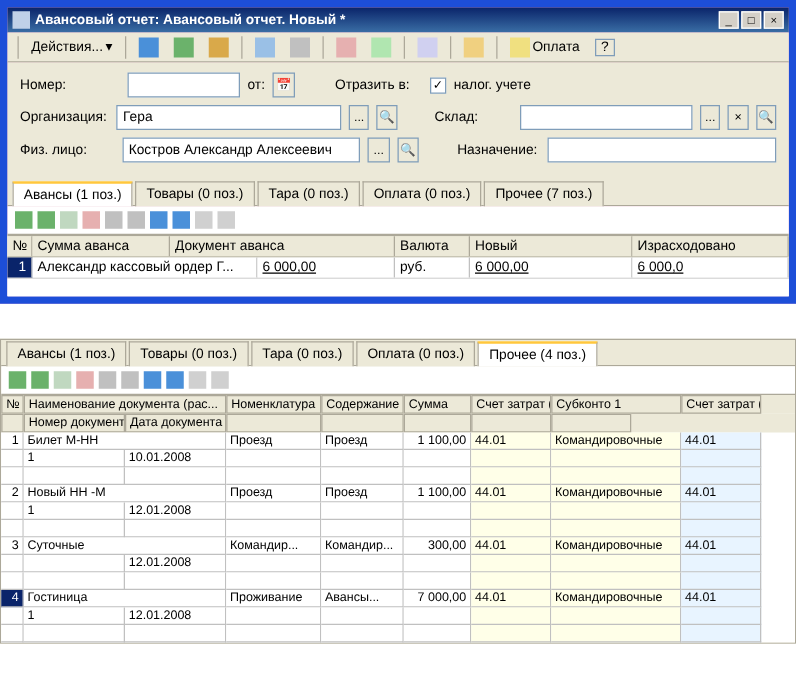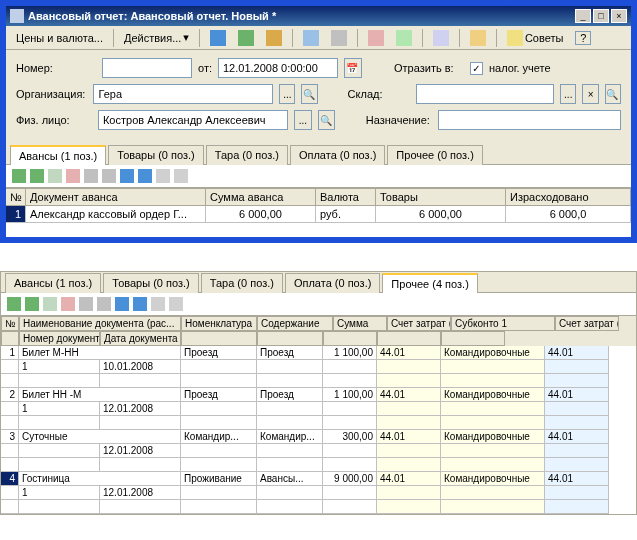--- a/index.html
+++ b/index.html
@@ -23,21 +23,21 @@
   .tabs { display: flex; background: #ece9d8; border-bottom: 1px solid #aca899; padding-left: 4px; }
   .tab { padding: 3px 8px; background: #ece9d8; border: 1px solid #aca899; border-bottom: none; margin-right: 2px; position: relative; top: 1px; cursor: pointer; }
   .tab.active { background: #fff; border-top: 2px solid #ffc73c; }
   .subtoolbar { display: flex; align-items: center; padding: 2px 6px; gap: 4px; background: #ece9d8; }
   .subtoolbar .tbicon { width: 14px; height: 14px; }
   .grid { background: #fff; }
   .grid-header { display: flex; background: #ece9d8; border-top: 1px solid #aca899; border-bottom: 1px solid #aca899; }
   .grid-header .gh { border-right: 1px solid #aca899; padding: 2px 4px; font-size: 11px; background: #ece9d8; overflow: hidden; white-space: nowrap; }
   .grid-row { display: flex; border-bottom: 1px solid #c0c0c0; }
   .grid-row .gc { border-right: 1px solid #c0c0c0; padding: 2px 4px; overflow: hidden; white-space: nowrap; background: #fff; }
-  .grid-row .gc.right { text-align: center; }
+  .grid-row .gc.right { text-align: left; text-decoration: underline; }
 
   
   .window2 { width: 637px; border: 1px solid #aca899; margin-top: 28px; background:#ece9d8; }
   .grid2-header-row { display: flex; background: #ece9d8; }
   .grid2-header-row .gh { border: 1px solid #aca899; padding: 1px 3px; font-size: 10px; overflow: hidden; white-space: nowrap; background: #ece9d8; }
   .grid2-body-row { display: flex; }
   .grid2-body-row .gc { border-right: 1px solid #c0c0c0; border-bottom: 1px solid #c0c0c0; padding: 1px 3px; font-size: 10px; overflow: hidden; white-space: nowrap; background: #fff; height: 14px; }
   .grid2-body-row .gc.right { text-align: right; }
   .yellowish { background: #ffffe8 !important; }
   .blueish { background: #e8f4ff !important; }
@@ -51,23 +51,20 @@
     <div class="icon"></div>
     <div class="title">Авансовый отчет: Авансовый отчет. Новый *</div>
     <div class="winbtns">
       <div class="winbtn">_</div>
       <div class="winbtn">□</div>
       <div class="winbtn">×</div>
     </div>
   </div>
 
   <div class="toolbar">
-    <div class="tbtn">
-        <span>Цены и валюта...</span>
-      </div>
     <div class="sep"></div>
     <div class="tbtn"><span>Действия...</span> ▾</div>
     <div class="sep"></div>
     <div class="tbtn">
         <span class="tbicon" style="background:#4a90d9"></span>
       </div>
     <div class="tbtn">
         <span class="tbicon" style="background:#6bb26b"></span>
       </div>
     <div class="tbtn">
@@ -91,33 +88,32 @@
     <div class="tbtn">
         <span class="tbicon" style="background:#d0d0f0"></span>
       </div>
     <div class="sep"></div>
     <div class="tbtn">
         <span class="tbicon" style="background:#f0d080"></span>
       </div>
     <div class="sep"></div>
     <div class="tbtn">
         <span class="tbicon" style="background:#f0e080"></span>
-        <span>Советы</span>
+        <span>Оплата</span>
       </div>
     <div class="tbtn">
         <span style="border:1px solid #7f9db9;padding:0 4px">?</span>
       </div>
   </div>
 
   <div class="form-area">
     <div class="form-row">
       <span class="form-label" style="width:80px">Номер:</span>
       <input class="form-input" style="width: 90px;">
       <span class="form-label">от:</span>
-      <input class="form-input" style="width: 120px;" value="12.01.2008 0:00:00">
       <div class="form-btn">📅</div>
       <span style="width:20px"></span>
       <span class="form-label" style="width:70px">Отразить в:</span>
       <div class="checkbox">✓</div>
       <span class="form-label">налог. учете</span>
     </div>
     <div class="form-row">
       <span class="form-label" style="width:80px">Организация:</span>
       <input class="form-input" style="width: 200px;" value="Гера">
       <div class="form-btn">...</div>
@@ -138,43 +134,43 @@
       <span class="form-label" style="width:70px">Назначение:</span>
       <input class="form-input" style="width: 192px;">
     </div>
   </div>
 
   <div class="tabs">
     <div class="tab active">Авансы (1 поз.)</div>
     <div class="tab">Товары (0 поз.)</div>
     <div class="tab">Тара (0 поз.)</div>
     <div class="tab">Оплата (0 поз.)</div>
-    <div class="tab">Прочее (0 поз.)</div>
+    <div class="tab">Прочее (7 поз.)</div>
   </div>
 
   <div class="subtoolbar" style="background:#fff;border-bottom:1px solid #aca899;padding:4px 6px">
     <span class="tbicon" style="background:#6bb26b"></span>
     <span class="tbicon" style="background:#6bb26b"></span>
     <span class="tbicon" style="background:#c0d8c0"></span>
     <span class="tbicon" style="background:#e6b0b0"></span>
     <span class="tbicon" style="background:#c0c0c0"></span>
     <span class="tbicon" style="background:#c0c0c0"></span>
     <span class="tbicon" style="background:#4a90d9"></span>
     <span class="tbicon" style="background:#4a90d9"></span>
     <span class="tbicon" style="background:#d0d0d0"></span>
     <span class="tbicon" style="background:#d0d0d0"></span>
   </div>
 
   <div class="grid">
     <div class="grid-header">
       <div class="gh" style="width:20px">№</div>
+      <div class="gh" style="width:110px">Сумма аванса</div>
       <div class="gh" style="width:180px">Документ аванса</div>
-      <div class="gh" style="width:110px">Сумма аванса</div>
       <div class="gh" style="width:60px">Валюта</div>
-      <div class="gh" style="width:130px">Товары</div>
+      <div class="gh" style="width:130px">Новый</div>
       <div class="gh" style="flex:1">Израсходовано</div>
     </div>
     <div class="grid-row">
       <div class="gc selmark" style="width:20px;text-align:right">1</div>
       <div class="gc" style="width:180px">Александр кассовый ордер Г...</div>
       <div class="gc right" style="width:110px">6 000,00</div>
       <div class="gc" style="width:60px">руб.</div>
       <div class="gc right" style="width:130px">6 000,00</div>
       <div class="gc right" style="flex:1">6 000,0</div>
     </div>
@@ -203,21 +199,21 @@
     <span class="tbicon" style="background:#d0d0d0"></span>
     <span class="tbicon" style="background:#d0d0d0"></span>
   </div>
 
   <div class="grid">
 
     <div class="grid2-header-row">
       <div class="gh" style="width:18px">№</div>
       <div class="gh" style="width:162px">Наименование документа (рас...</div>
       <div class="gh" style="width:76px">Номенклатура</div>
-      <div class="gh" style="width:76px">Содержание</div>
+      <div class="gh" style="width:66px">Содержание</div>
       <div class="gh" style="width:54px">Сумма</div>
       <div class="gh" style="width:64px">Счет затрат (БУ)</div>
       <div class="gh" style="width:104px">Субконто 1</div>
       <div class="gh" style="width:64px">Счет затрат (НУ)</div>
     </div>
     <div class="grid2-header-row">
       <div class="gh" style="width:18px"></div>
       <div class="gh" style="width:81px">Номер документа</div>
       <div class="gh" style="width:81px">Дата документа</div>
       <div class="gh" style="width:76px"></div>
@@ -255,21 +251,21 @@
           <div class="gc" style="width:81px"></div>
           <div class="gc" style="width:76px"></div>
           <div class="gc" style="width:66px"></div>
           <div class="gc" style="width:54px"></div>
           <div class="gc yellowish" style="width:64px"></div>
           <div class="gc yellowish" style="width:104px"></div>
           <div class="gc blueish" style="width:64px"></div>
         </div>
         <div class="grid2-body-row">
           <div class="gc right" style="width:18px">2</div>
-          <div class="gc" style="width:162px">Билет НН -М</div>
+          <div class="gc" style="width:162px">Новый НН -М</div>
           <div class="gc" style="width:76px">Проезд</div>
           <div class="gc" style="width:66px">Проезд</div>
           <div class="gc right" style="width:54px">1 100,00</div>
           <div class="gc yellowish" style="width:64px">44.01</div>
           <div class="gc yellowish" style="width:104px">Командировочные</div>
           <div class="gc blueish" style="width:64px">44.01</div>
         </div>
         <div class="grid2-body-row">
           <div class="gc" style="width:18px"></div>
           <div class="gc" style="width:81px">1</div>
@@ -322,21 +318,21 @@
           <div class="gc" style="width:54px"></div>
           <div class="gc yellowish" style="width:64px"></div>
           <div class="gc yellowish" style="width:104px"></div>
           <div class="gc blueish" style="width:64px"></div>
         </div>
         <div class="grid2-body-row">
           <div class="gc right selmark" style="width:18px">4</div>
           <div class="gc" style="width:162px">Гостиница</div>
           <div class="gc" style="width:76px">Проживание</div>
           <div class="gc" style="width:66px">Авансы...</div>
-          <div class="gc right" style="width:54px">9 000,00</div>
+          <div class="gc right" style="width:54px">7 000,00</div>
           <div class="gc yellowish" style="width:64px">44.01</div>
           <div class="gc yellowish" style="width:104px">Командировочные</div>
           <div class="gc blueish" style="width:64px">44.01</div>
         </div>
         <div class="grid2-body-row">
           <div class="gc" style="width:18px"></div>
           <div class="gc" style="width:81px">1</div>
           <div class="gc" style="width:81px">12.01.2008</div>
           <div class="gc" style="width:76px"></div>
           <div class="gc" style="width:66px"></div>

